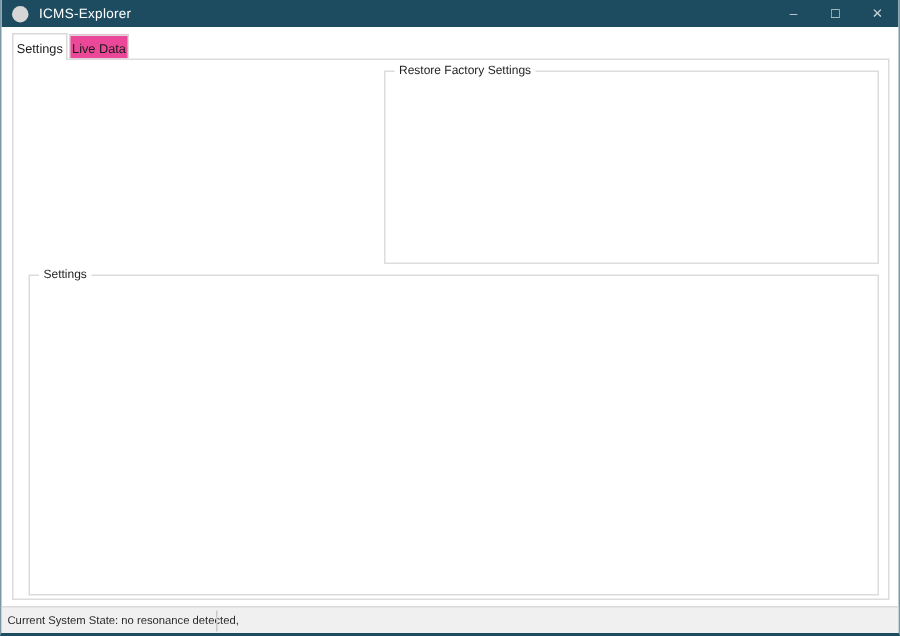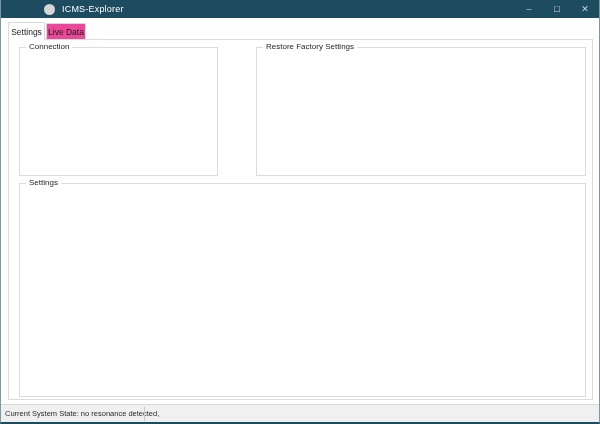--- a/index.html
+++ b/index.html
@@ -3,21 +3,21 @@
 <meta charset="utf-8">
 <style>
   * { box-sizing: border-box; margin: 0; padding: 0; }
   body { margin: 0; font-family: "Liberation Sans", sans-serif; background: #ffffff; }
   .window { position: relative; width: 600px; height: 424px; background: #ffffff;
             border-left: 1px solid #7d98a5; border-right: 1px solid #7d98a5;
             border-bottom: 2px solid #1d4c61; overflow: hidden; }
 
   
   .titlebar { position: absolute; left: 0; top: 0; right: 0; height: 18px; background: #1d4c61;
-              display: flex; align-items: center; padding-left: 36px; }
+              display: flex; align-items: center; }
   .app-icon { width: 11px; height: 11px; border-radius: 50%; background: #d6d6d6; margin-left: 7px; }
   .title-text { color: #ffffff; font-size: 9px; margin-left: 7px; letter-spacing: 0.2px; }
   .win-controls { margin-left: auto; display: flex; height: 100%; }
   .win-btn { width: 28px; display: flex; align-items: center; justify-content: center;
              color: #c9d4da; font-size: 9px; cursor: default; }
 
   
   .tab { position: absolute; height: 17px; font-size: 8.5px; color: #1a1a1a;
          display: flex; align-items: center; justify-content: center;
          border: 1px solid #d9d9d9; background: #ec4899; }
@@ -125,23 +125,20 @@
       <div class="win-btn">–</div>
       <div class="win-btn" style="font-size:8px;">☐</div>
       <div class="win-btn">✕</div>
     </div>
   </div>
 
   <div class="tab active" style="left:7px; top:22px; width:37px;">Settings</div>
   <div class="tab" style="left:45px; top:23px; width:40px;">Live Data</div>
   <div class="tabpage"></div>
 
-  <div class="groupbox" style="left:18px; top:47px; width:199px; height:129px;">
-    <span class="group-label">Connection</span>
-  </div>
   <div class="lbl" style="left:25px; top:60px;">Serial Port:</div>
   <div class="combo" style="left:105px; top:56px; width:108px;">
     <span>COM5 : USB Serial Port</span>
     <span class="chev"></span>
   </div>
   <div class="lbl" style="left:25px; top:84px;">Baud Rate:</div>
   <div class="combo" style="left:105px; top:80px; width:108px;">
     <span>19200</span>
     <span class="chev"></span>
   </div>

